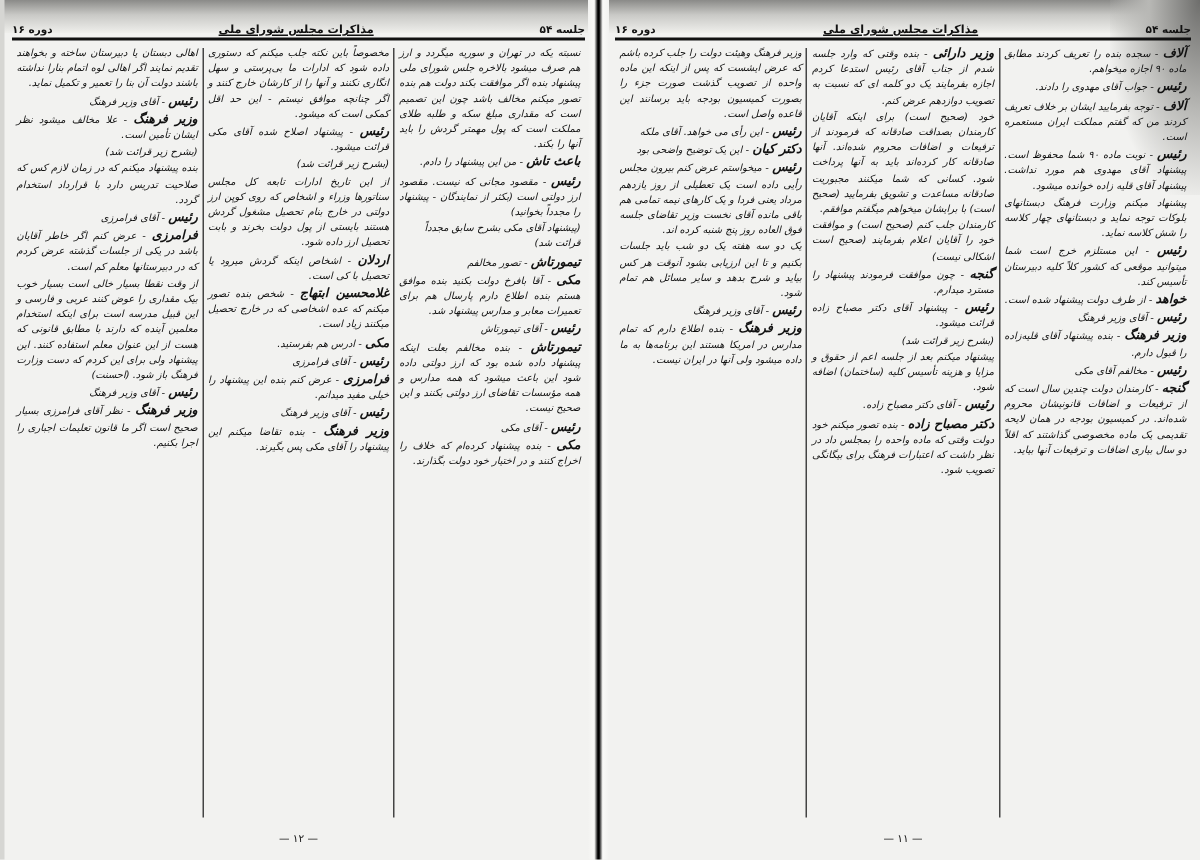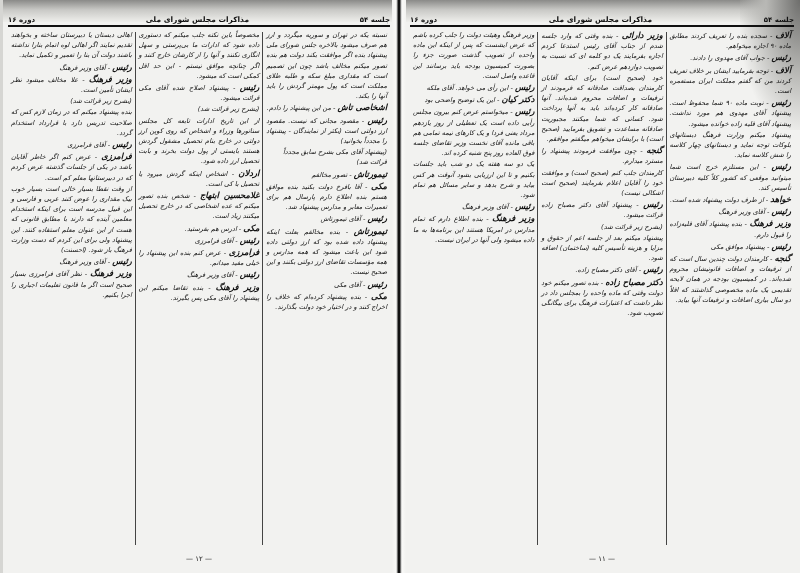--- a/index.html
+++ b/index.html
@@ -23,21 +23,21 @@
   .page.right { left:410px; width:384px; }
   .fold {
     position:absolute; left:392px; top:0; width:14px; height:573px;
     background:linear-gradient(90deg,#f2f2f0 0%,#fafaf8 30%,#1a1a1a 45%,#000 50%,#1a1a1a 55%,#fafaf8 70%,#f2f2f0 100%);
   }
   .runhead {
     position:absolute; top:10px; left:0; right:0; height:14px;
     display:flex; justify-content:space-between; align-items:flex-end;
     font-size:7px; font-weight:bold;
   }
-  .runhead .rh-title { font-size:7.5px; }
+  .runhead .rh-title { font-size:7.5px;text-decoration:underline; }
   .runhead-rule { position:absolute; top:25px; left:0; right:0; height:1.5px; background:#111; }
   .cols { position:absolute; top:30px; left:0; right:0; bottom:26px; display:flex; flex-direction:row; }
   .col {
     flex:1; padding:0 3px; overflow:hidden;
     font-size:6.6px; line-height:10.2px; text-align:justify;
   }
   .colrule { width:0.8px; background:#444; margin:2px 0; }
   .para { margin:0 0 1px 0;font-style:italic; }
   .spk { font-weight:bold; font-size:8.4px; }
   .center { text-align:right; }
@@ -58,21 +58,21 @@
   <div class="page left">
     <div class="runhead">
       <span>جلسه ۵۴</span>
       <span class="rh-title">مذاکرات مجلس شورای ملی</span>
       <span>دوره ۱۶</span>
     </div>
     <div class="runhead-rule"></div>
     <div class="cols">
         <div class="col">
           <p class="para"><span>نسبته یکه در تهران و سوریه میگردد و ارز هم صرف میشود بالاخره جلس شورای ملی پیشنهاد بنده اگر موافقت بکند دولت هم بنده تصور میکنم مخالف باشد چون این تصمیم است که مقداری مبلغ سکه و طلبه طلای مملکت است که پول مهمتر گردش را باید آنها را بکند.</span></p>
-          <p class="para"><span class="spk">اشخاصی تاش</span> <span>- من این پیشنهاد را دادم.</span></p>
+          <p class="para"><span class="spk">باعث تاش</span> <span>- من این پیشنهاد را دادم.</span></p>
           <p class="para"><span class="spk">رئیس</span> <span>- مقصود مجانی که نیست. مقصود ارز دولتی است (بکثر از نمایندگان - پیشنهاد را مجدداً بخوانید)</span></p>
           <p class="para center"><span>(پیشنهاد آقای مکی بشرح سابق مجدداً قرائت شد)</span></p>
           <p class="para"><span class="spk">تیمورتاش</span> <span>- تصور مخالفم</span></p>
           <p class="para"><span class="spk">مکی</span> <span>- آقا بافرخ دولت بکنید بنده موافق هستم بنده اطلاع دارم پارسال هم برای تعمیرات معابر و مدارس پیشنهاد شد.</span></p>
           <p class="para"><span class="spk">رئیس</span> <span>- آقای تیمورتاش</span></p>
           <p class="para"><span class="spk">تیمورتاش</span> <span>- بنده مخالفم بعلت اینکه پیشنهاد داده شده بود که ارز دولتی داده شود این باعث میشود که همه مدارس و همه مؤسسات تقاضای ارز دولتی بکنند و این صحیح نیست.</span></p>
           <p class="para"><span class="spk">رئیس</span> <span>- آقای مکی</span></p>
           <p class="para"><span class="spk">مکی</span> <span>- بنده پیشنهاد کرده‌ام که خلاف را اخراج کنند و در اختیار خود دولت بگذارند.</span></p>
         </div>
         <div class="colrule"></div>
@@ -119,29 +119,29 @@
         <div class="col">
           <p class="para"><span class="spk">آلاف</span> <span>- سجده بنده را تعریف کردند مطابق ماده ۹۰ اجازه میخواهم.</span></p>
           <p class="para"><span class="spk">رئیس</span> <span>- جواب آقای مهدوی را دادند.</span></p>
           <p class="para"><span class="spk">آلاف</span> <span>- توجه بفرمایید ایشان بر خلاف تعریف کردند من که گفتم مملکت ایران مستعمره است.</span></p>
           <p class="para"><span class="spk">رئیس</span> <span>- نوبت ماده ۹۰ شما محفوظ است. پیشنهاد آقای مهدوی هم مورد نداشت. پیشنهاد آقای قلیه زاده خوانده میشود.</span></p>
           <p class="para"><span>پیشنهاد میکنم وزارت فرهنگ دبستانهای بلوکات توجه نماید و دبستانهای چهار کلاسه را شش کلاسه نماید.</span></p>
           <p class="para"><span class="spk">رئیس</span> <span>- این مستلزم خرج است شما میتوانید موقعی که کشور کلاً کلیه دبیرستان تأسیس کند.</span></p>
           <p class="para"><span class="spk">خواهد</span> <span>- از طرف دولت پیشنهاد شده است.</span></p>
           <p class="para"><span class="spk">رئیس</span> <span>- آقای وزیر فرهنگ</span></p>
           <p class="para"><span class="spk">وزیر فرهنگ</span> <span>- بنده پیشنهاد آقای قلیه‌زاده را قبول دارم.</span></p>
-          <p class="para"><span class="spk">رئیس</span> <span>- پیشنهاد موافق مکی</span></p>
+          <p class="para"><span class="spk">رئیس</span> <span>- مخالفم آقای مکی</span></p>
           <p class="para"><span class="spk">گنجه</span> <span>- کارمندان دولت چندین سال است که از ترفیعات و اضافات قانونیشان محروم شده‌اند. در کمیسیون بودجه در همان لایحه تقدیمی یک ماده مخصوصی گذاشتند که اقلاً دو سال بیاری اضافات و ترفیعات آنها بیاید.</span></p>
         </div>
         <div class="colrule"></div>
         <div class="col">
           <p class="para"><span class="spk">وزیر دارائی</span> <span>- بنده وقتی که وارد جلسه شدم از جناب آقای رئیس استدعا کردم اجازه بفرمایند یک دو کلمه ای که نسبت به تصویب دوازدهم عرض کنم.</span></p>
           <p class="para"><span>خود (صحیح است) برای اینکه آقایان کارمندان بصداقت صادقانه که فرمودند از ترفیعات و اضافات محروم شده‌اند. آنها صادقانه کار کرده‌اند باید به آنها پرداخت شود. کسانی که شما میکنند مجبوریت صادقانه مساعدت و تشویق بفرمایید (صحیح است) با برایشان میخواهم میگفتم موافقم.</span></p>
+          <p class="para"><span>کارمندان جلب کنم (صحیح است) و موافقت خود را آقایان اعلام بفرمایند (صحیح است اشکالی نیست)</span></p>
           <p class="para"><span class="spk">گنجه</span> <span>- چون موافقت فرمودند پیشنهاد را مسترد میدارم.</span></p>
-          <p class="para"><span>کارمندان جلب کنم (صحیح است) و موافقت خود را آقایان اعلام بفرمایند (صحیح است اشکالی نیست)</span></p>
           <p class="para"><span class="spk">رئیس</span> <span>- پیشنهاد آقای دکتر مصباح زاده قرائت میشود.</span></p>
           <p class="para center"><span>(بشرح زیر قرائت شد)</span></p>
           <p class="para"><span>پیشنهاد میکنم بعد از جلسه اعم از حقوق و مزایا و هزینه تأسیس کلیه (ساختمان) اضافه شود.</span></p>
           <p class="para"><span class="spk">رئیس</span> <span>- آقای دکتر مصباح زاده.</span></p>
           <p class="para"><span class="spk">دکتر مصباح زاده</span> <span>- بنده تصور میکنم خود دولت وقتی که ماده واحده را بمجلس داد در نظر داشت که اعتبارات فرهنگ برای بیگانگی تصویب شود.</span></p>
         </div>
         <div class="colrule"></div>
         <div class="col">
           <p class="para"><span>وزیر فرهنگ وهیئت دولت را جلب کرده باشم که عرض ایشست که پس از اینکه این ماده واحده از تصویب گذشت صورت جزء را بصورت کمیسیون بودجه باید برسانند این قاعده واصل است.</span></p>
           <p class="para"><span class="spk">رئیس</span> <span>- این رأی می خواهد. آقای ملکه</span></p>

